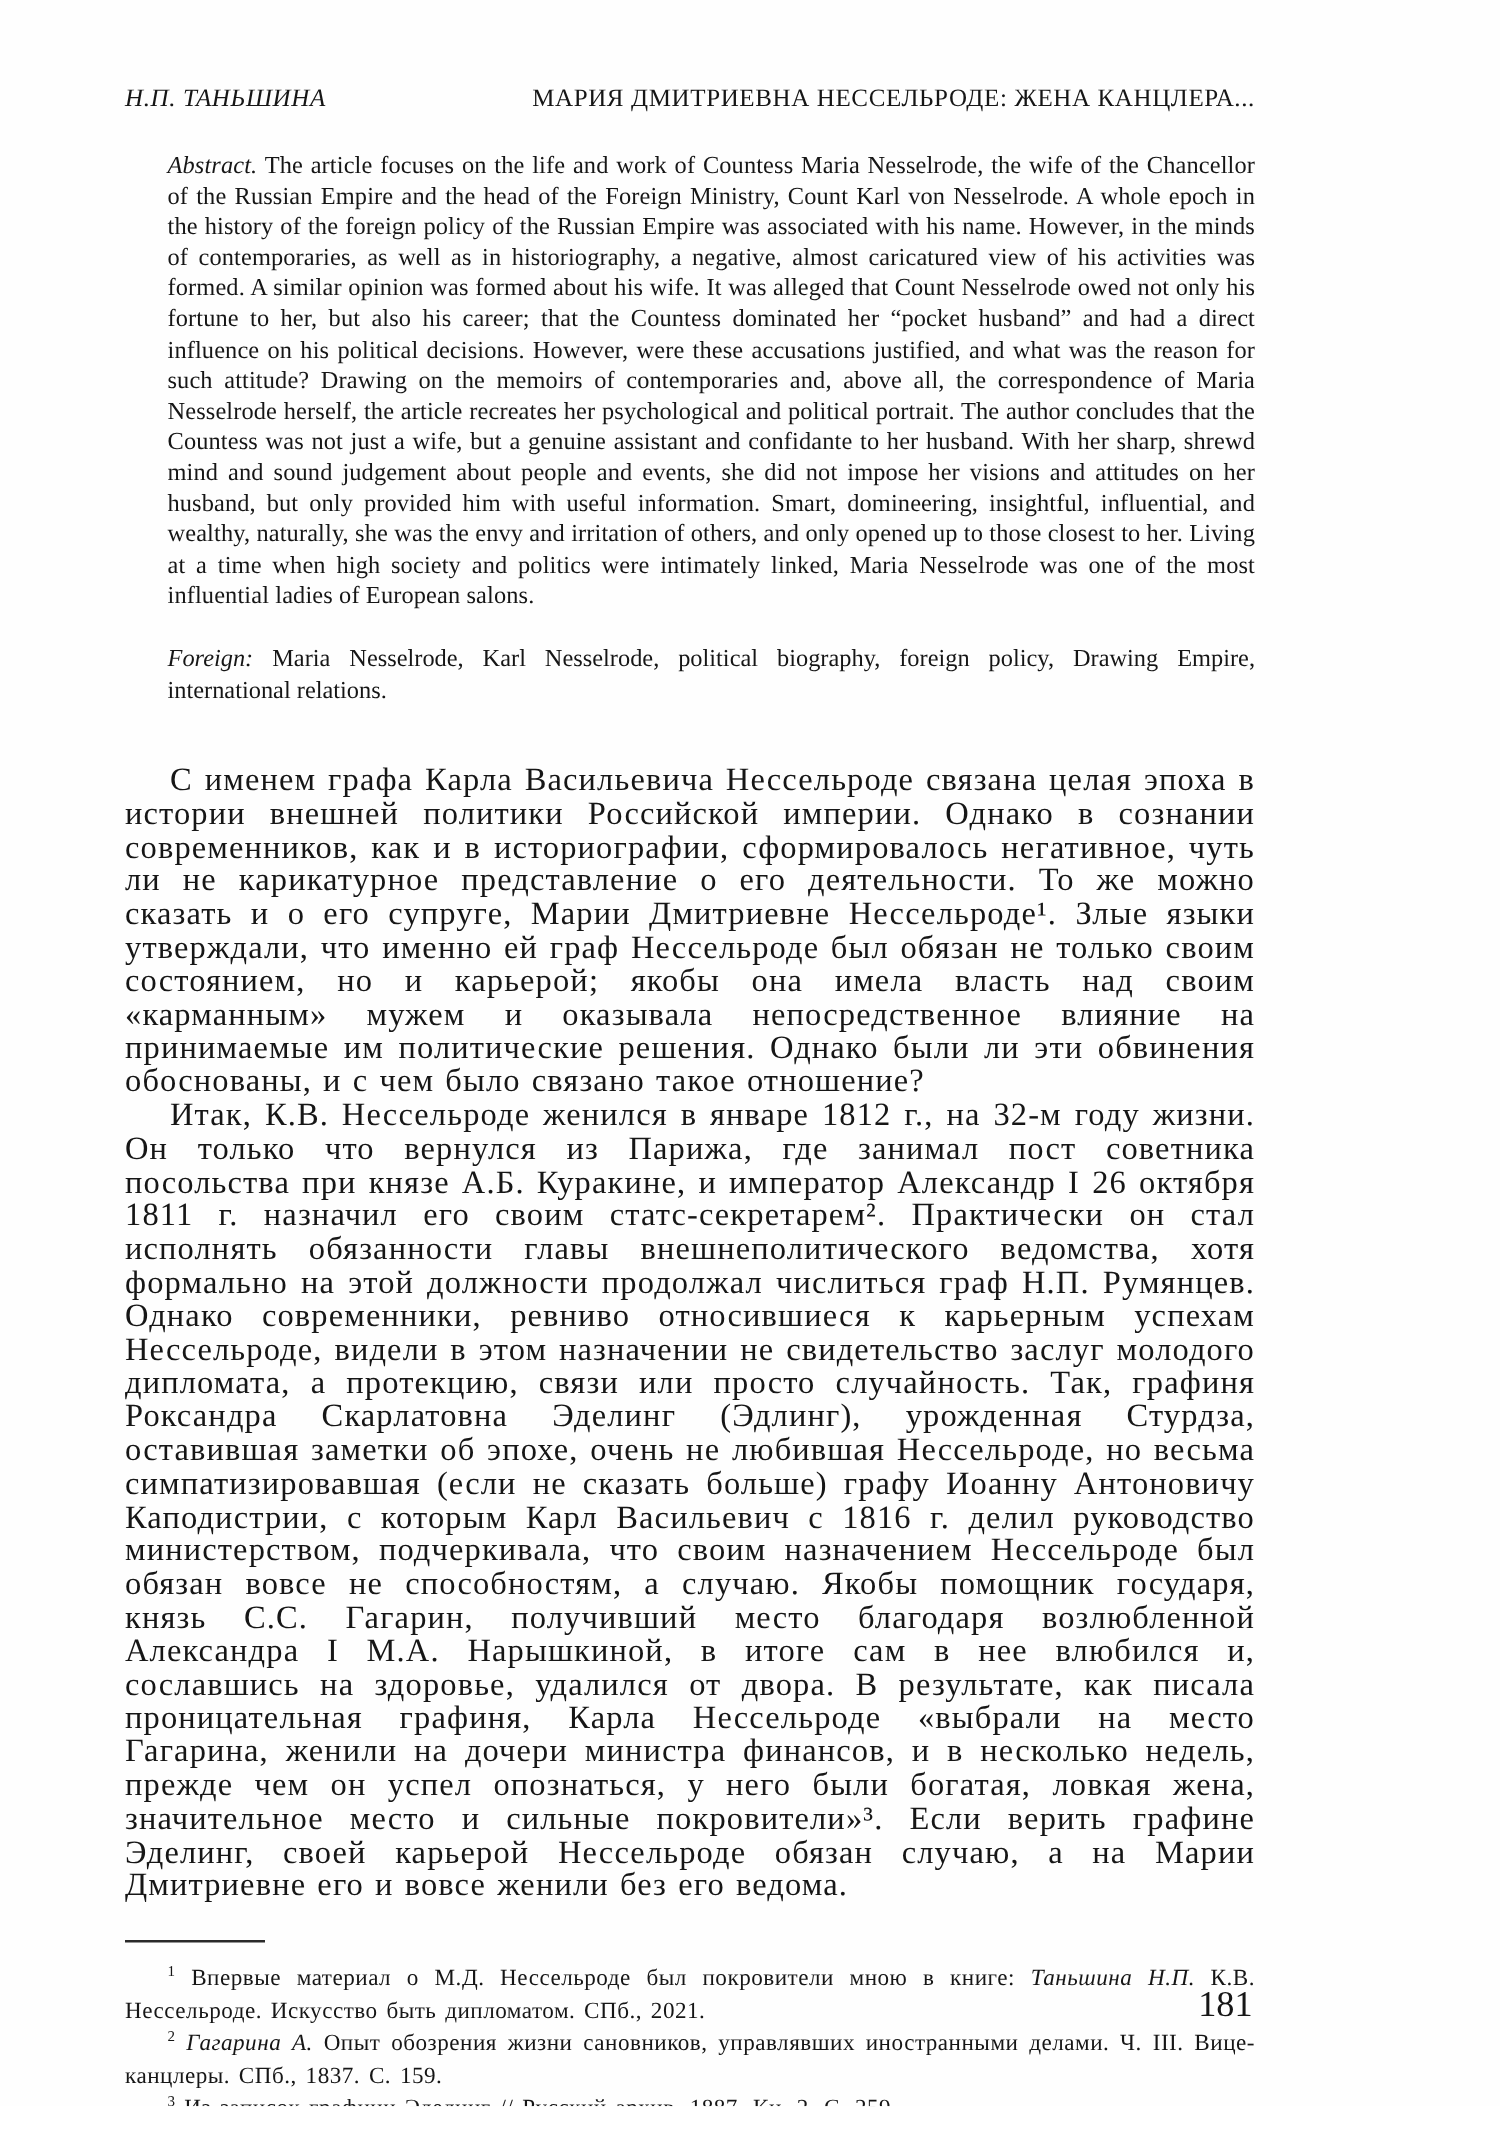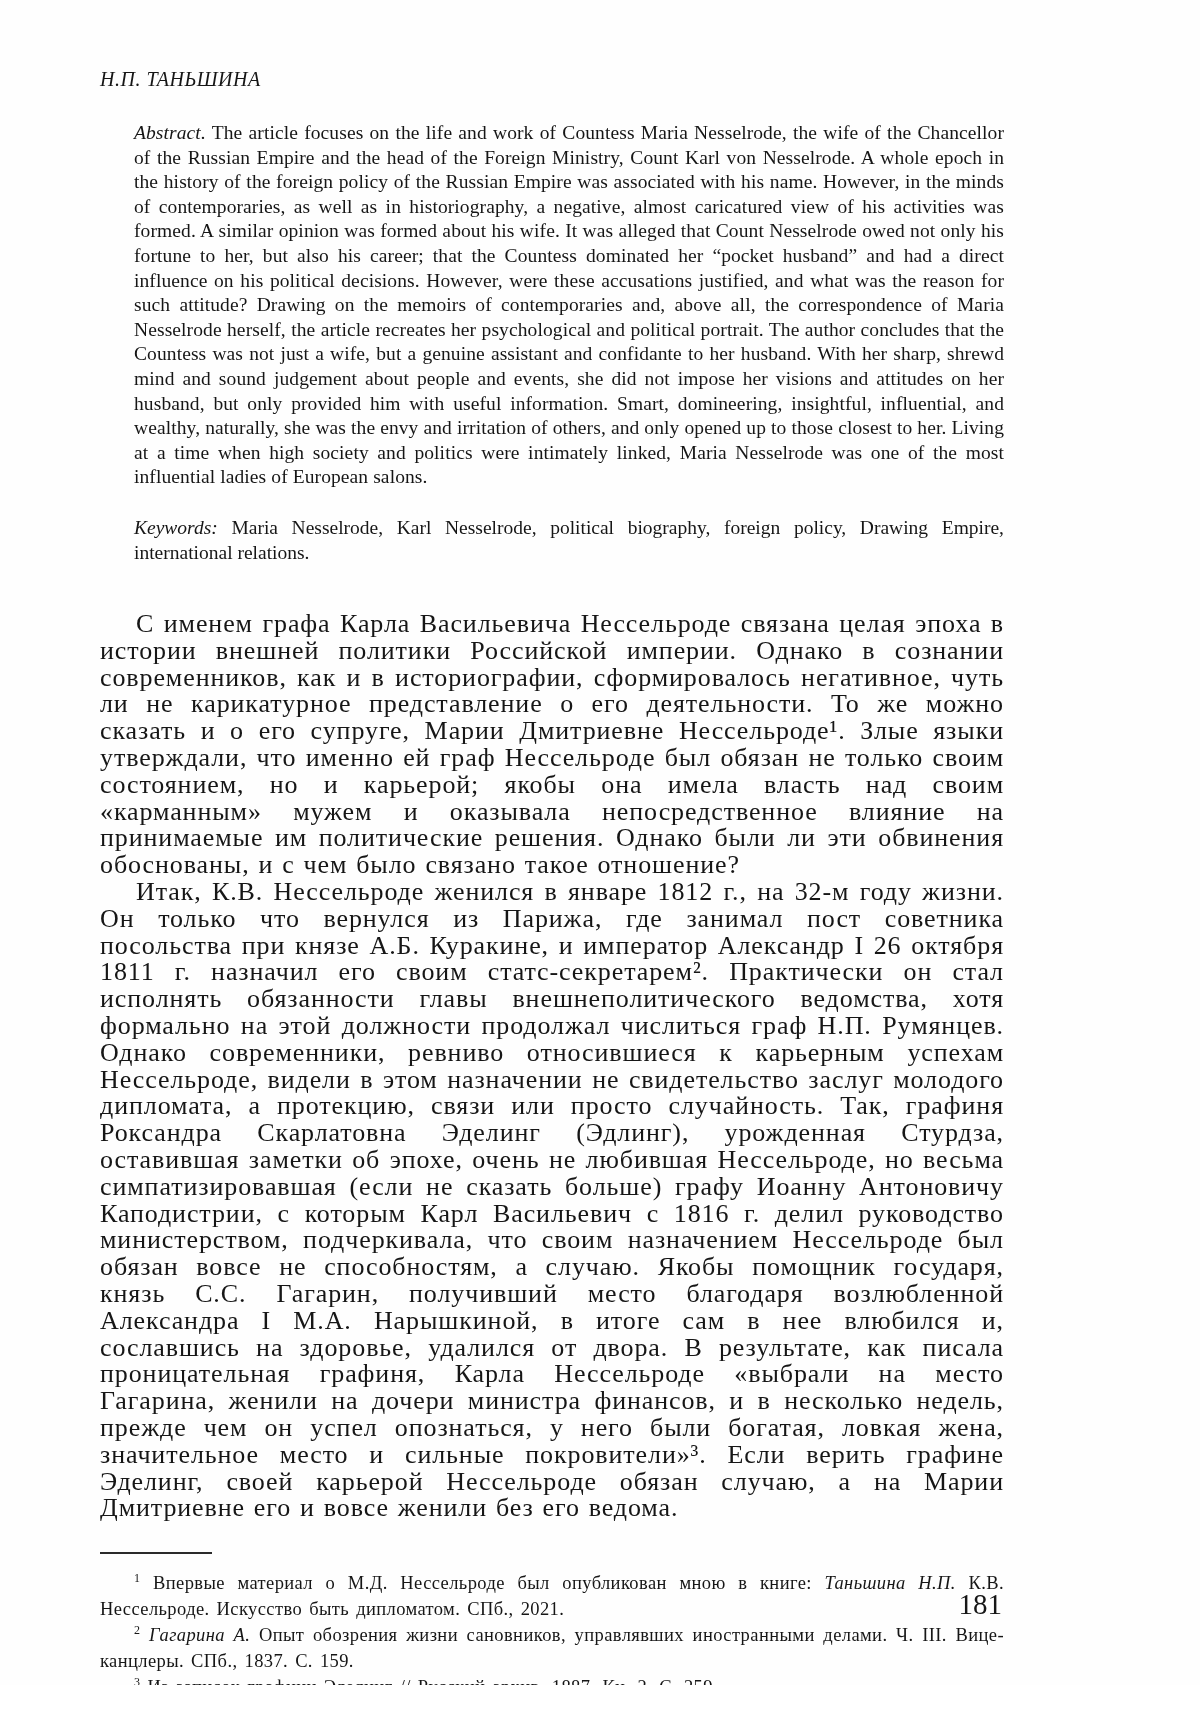--- a/index.html
+++ b/index.html
@@ -85,34 +85,35 @@
     font-size: 29px;
   }
 </style>
 </head>
 <body>
 
 <div class="page">
 
   <header class="running-head">
     <span class="author">Н.П. ТАНЬШИНА</span>
+    <span class="title">МАРИЯ ДМИТРИЕВНА НЕССЕЛЬРОДЕ: ЖЕНА КАНЦЛЕРА...</span>
   </header>
 
   <section class="abstract-block">
     <p class="abstract-text"><em class="lead">Abstract.</em><span> The article focuses on the life and work of Countess Maria Nesselrode, the wife of the Chancellor of the Russian Empire and the head of the Foreign Ministry, Count Karl von Nesselrode. A whole epoch in the history of the foreign policy of the Russian Empire was associated with his name. However, in the minds of contemporaries, as well as in historiography, a negative, almost caricatured view of his activities was formed. A similar opinion was formed about his wife. It was alleged that Count Nesselrode owed not only his fortune to her, but also his career; that the Countess dominated her “pocket husband” and had a direct influence on his political decisions. However, were these accusations justified, and what was the reason for such attitude? Drawing on the memoirs of contemporaries and, above all, the correspondence of Maria Nesselrode herself, the article recreates her psychological and political portrait. The author concludes that the Countess was not just a wife, but a genuine assistant and confidante to her husband. With her sharp, shrewd mind and sound judgement about people and events, she did not impose her visions and attitudes on her husband, but only provided him with useful information. Smart, domineering, insightful, influential, and wealthy, naturally, she was the envy and irritation of others, and only opened up to those closest to her. Living at a time when high society and politics were intimately linked, Maria Nesselrode was one of the most influential ladies of European salons.</span></p>
-    <p class="keywords"><em class="lead">Keywords:</em><span> Maria Nesselrode, Karl Nesselrode, political biography, foreign policy, Drawing Empire, international relations.</span></p>
+    <p class="keywords"><em class="lead">Foreign:</em><span> Maria Nesselrode, Karl Nesselrode, political biography, foreign policy, Drawing Empire, international relations.</span></p>
   </section>
 
   <section class="body-text">
     <p>С именем графа Карла Васильевича Нессельроде связана целая эпоха в истории внешней политики Российской империи. Однако в сознании современников, как и в историографии, сформировалось негативное, чуть ли не карикатурное представление о его деятельности. То же можно сказать и о его супруге, Марии Дмитриевне Нессельроде¹. Злые языки утверждали, что именно ей граф Нессельроде был обязан не только своим состоянием, но и карьерой; якобы она имела власть над своим «карманным» мужем и оказывала непосредственное влияние на принимаемые им политические решения. Однако были ли эти обвинения обоснованы, и с чем было связано такое отношение?</p>
     <p>Итак, К.В. Нессельроде женился в январе 1812 г., на 32-м году жизни. Он только что вернулся из Парижа, где занимал пост советника посольства при князе А.Б. Куракине, и император Александр I 26 октября 1811 г. назначил его своим статс-секретарем². Практически он стал исполнять обязанности главы внешнеполитического ведомства, хотя формально на этой должности продолжал числиться граф Н.П. Румянцев. Однако современники, ревниво относившиеся к карьерным успехам Нессельроде, видели в этом назначении не свидетельство заслуг молодого дипломата, а протекцию, связи или просто случайность. Так, графиня Роксандра Скарлатовна Эделинг (Эдлинг), урожденная Стурдза, оставившая заметки об эпохе, очень не любившая Нессельроде, но весьма симпатизировавшая (если не сказать больше) графу Иоанну Антоновичу Каподистрии, с которым Карл Васильевич с 1816 г. делил руководство министерством, подчеркивала, что своим назначением Нессельроде был обязан вовсе не способностям, а случаю. Якобы помощник государя, князь С.С. Гагарин, получивший место благодаря возлюбленной Александра I М.А. Нарышкиной, в итоге сам в нее влюбился и, сославшись на здоровье, удалился от двора. В результате, как писала проницательная графиня, Карла Нессельроде «выбрали на место Гагарина, женили на дочери министра финансов, и в несколько недель, прежде чем он успел опознаться, у него были богатая, ловкая жена, значительное место и сильные покровители»³. Если верить графине Эделинг, своей карьерой Нессельроде обязан случаю, а на Марии Дмитриевне его и вовсе женили без его ведома.</p>
   </section>
 
   <section class="footnotes">
     <div class="fn-rule"></div>
-    <p class="footnote"><sup>1</sup><span> Впервые материал о М.Д. Нессельроде был опубликован мною в книге: </span><em>Таньшина Н.П.</em><span> К.В. Нессельроде. Искусство быть дипломатом. СПб., 2021.</span></p>
+    <p class="footnote"><sup>1</sup><span> Впервые материал о М.Д. Нессельроде был покровители мною в книге: </span><em>Таньшина Н.П.</em><span> К.В. Нессельроде. Искусство быть дипломатом. СПб., 2021.</span></p>
     <p class="footnote"><sup>2</sup><span> </span><em>Гагарина А.</em><span> Опыт обозрения жизни сановников, управлявших иностранными делами. Ч. III. Вице-канцлеры. СПб., 1837. С. 159.</span></p>
     <p class="footnote"><sup>3</sup><span> Из записок графини Эделинг // Русский архив. 1887. Кн. 2. С. 259.</span><em></em><span></span></p>
   </section>
 
   <div class="page-number">181</div>
 
 </div>
 
 </body></html>

